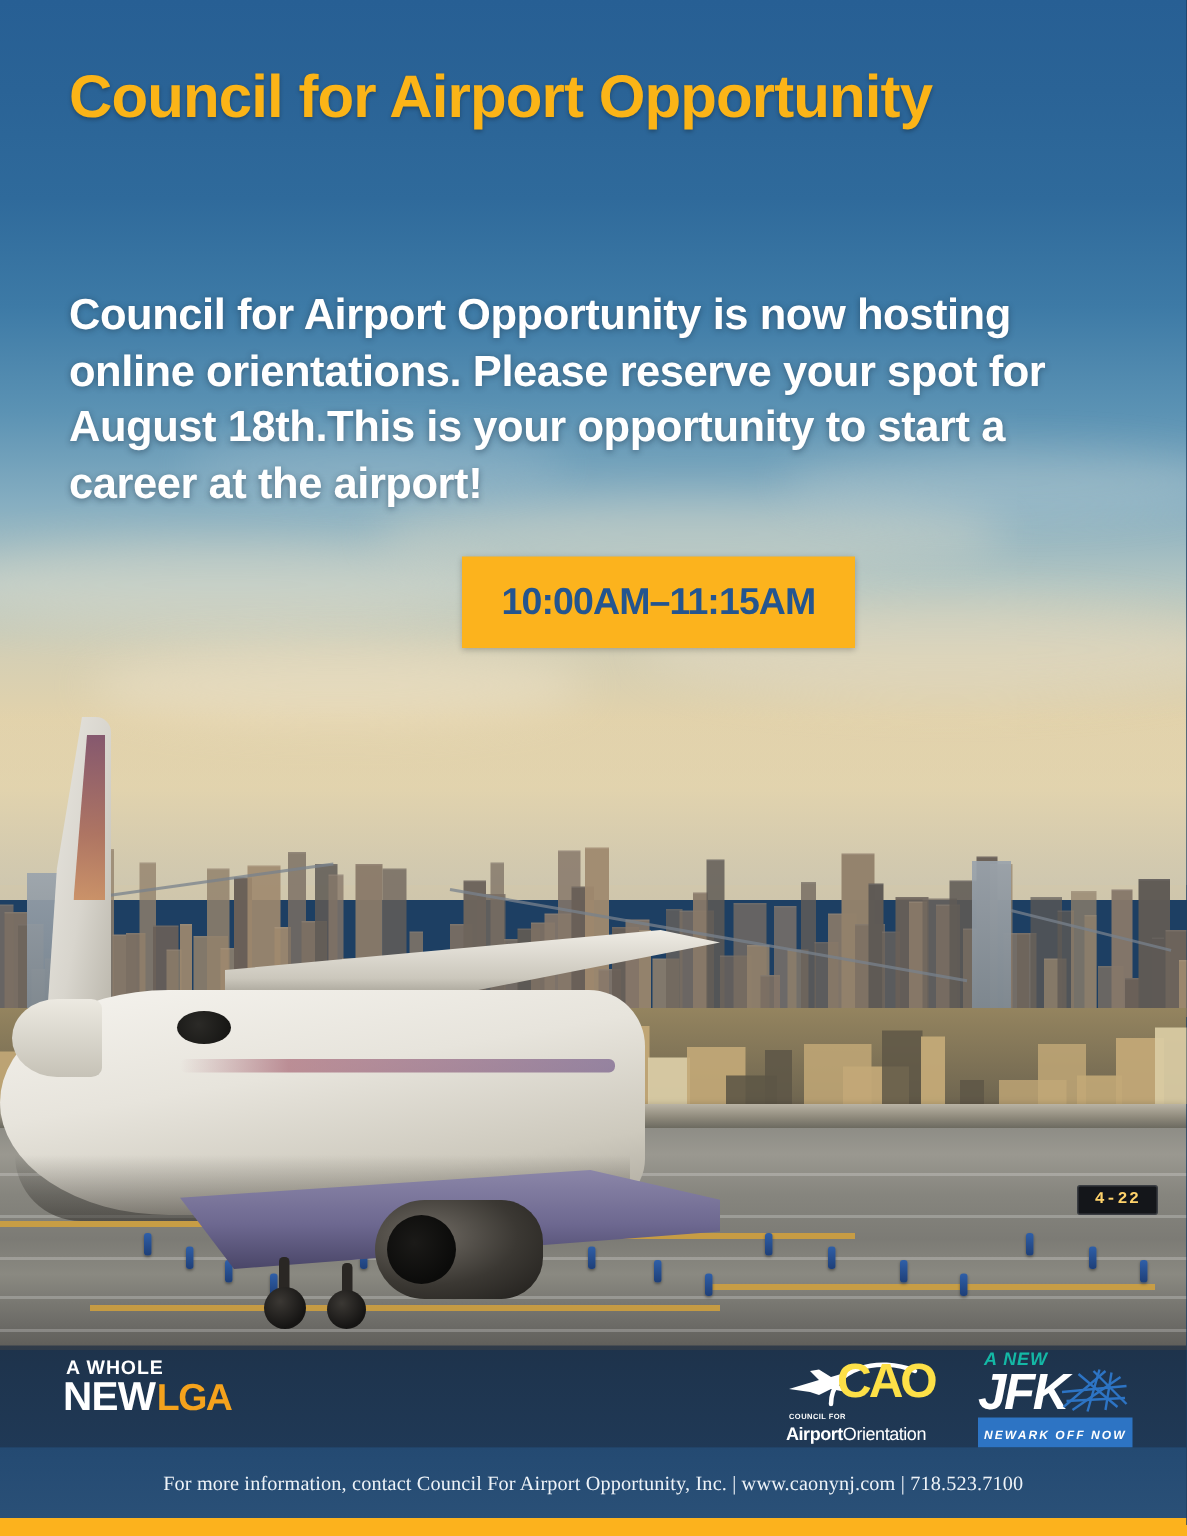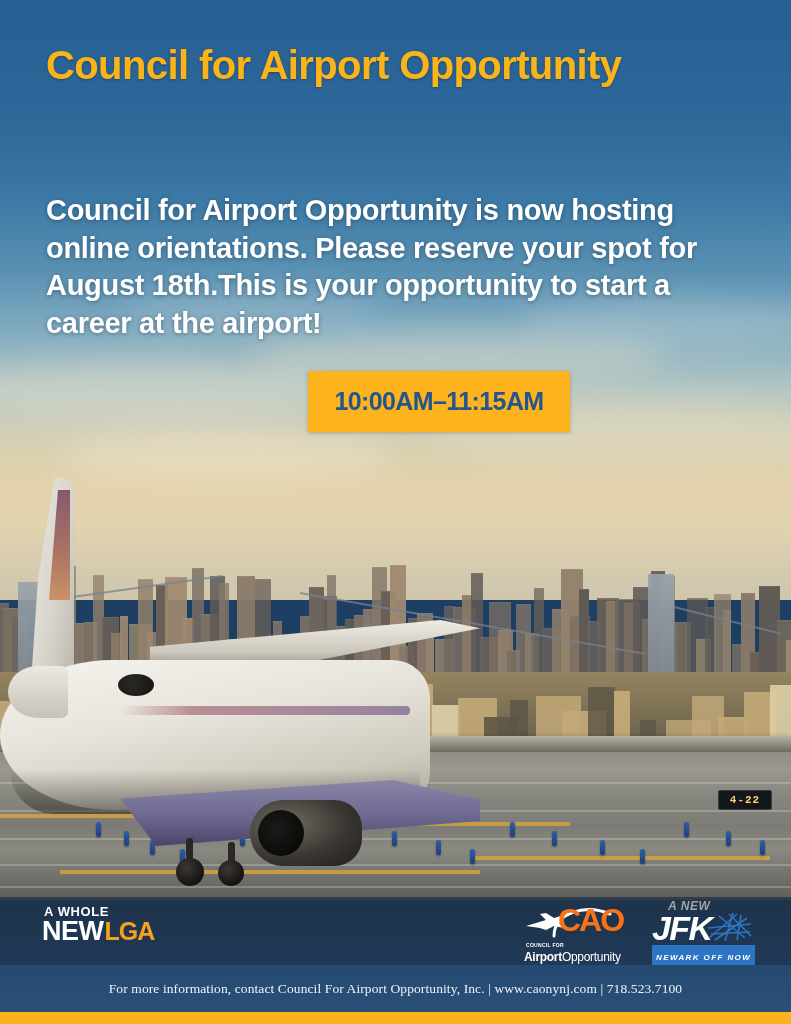--- a/index.html
+++ b/index.html
@@ -283,40 +283,40 @@
   .ewr-terminal {
     font-size:11px; font-weight:bold; color:#ffffff;
     line-height:1.35; letter-spacing:0.2px;
   }
 
   
   .cao { position:absolute; left:524px; top:902px; width:104px; }
   .cao-mark { position:relative; height:40px; }
   .cao-letters {
     position:absolute; left:34px; top:2px;
-    font-size:32px; font-weight:bold; color:#f97316;
+    font-size:32px; font-weight:bold; color:#fde047;
     letter-spacing:-2px; line-height:1;
   }
   .cao-sub { margin-top:1px; line-height:1; white-space:nowrap; }
   .cao-sub .tiny {
     font-size:5px; font-weight:bold; color:#ffffff;
     letter-spacing:0.3px; display:block; margin-left:2px;
   }
   .cao-sub .big {
     font-size:12px; font-weight:bold; color:#ffffff; letter-spacing:-0.3px;
   }
   .cao-sub .reg {
     font-size:12px; font-weight:normal; color:#ffffff; letter-spacing:-0.3px;
   }
 
   
   .jfk { position:absolute; left:652px; top:900px; width:112px; }
   .jfk-anew {
-    font-size:12px; font-weight:bold; color:#a3a3a3;
-    letter-spacing:0.6px; font-style:italic; margin-left:16px; line-height:1;
+    font-size:12px; font-weight:bold; color:#14b8a6;
+    letter-spacing:0.6px; font-style:italic; margin-left:4px; line-height:1;
   }
   .jfk-row { position:relative; display:flex; align-items:flex-end; }
   .jfk-code {
     font-size:34px; font-weight:bold; color:#ffffff;
     letter-spacing:-1.6px; line-height:.92; font-style:italic;
   }
   .jfk-banner {
     margin-top:1px; background:#2d74c4;
     padding:1px 4px; display:inline-block;
   }
@@ -567,21 +567,21 @@
   <div class="cao">
     <div class="cao-mark">
       <svg width="104" height="40" viewBox="0 0 104 40">
         <path d="M30 34 C30 10, 62 2, 86 12" stroke="#ffffff" stroke-width="3" fill="none" stroke-linecap="round"></path>
         <path d="M2 24 L22 18 L16 12 L22 11 L30 16 L40 13 L34 20 L40 26 L30 24 L22 28 L16 26 Z" fill="#ffffff"></path>
       </svg>
       <div class="cao-letters">CAO</div>
     </div>
     <div class="cao-sub">
       <span class="tiny">COUNCIL FOR</span>
-      <span class="big">Airport</span><span class="reg">Opportunity</span>
+      <span class="big">Airport</span><span class="reg">Orientation</span>
     </div>
   </div>
 
   <div class="jfk">
     <div class="jfk-anew">A NEW</div>
     <div class="jfk-row">
       <span class="jfk-code">JFK</span>
       <svg width="46" height="30" viewBox="0 0 46 30" style="margin-left:-4px;margin-bottom:2px;">
         <g stroke="#2d74c4" stroke-width="1.6" fill="none">
           <path d="M2 26 L30 2"></path>

